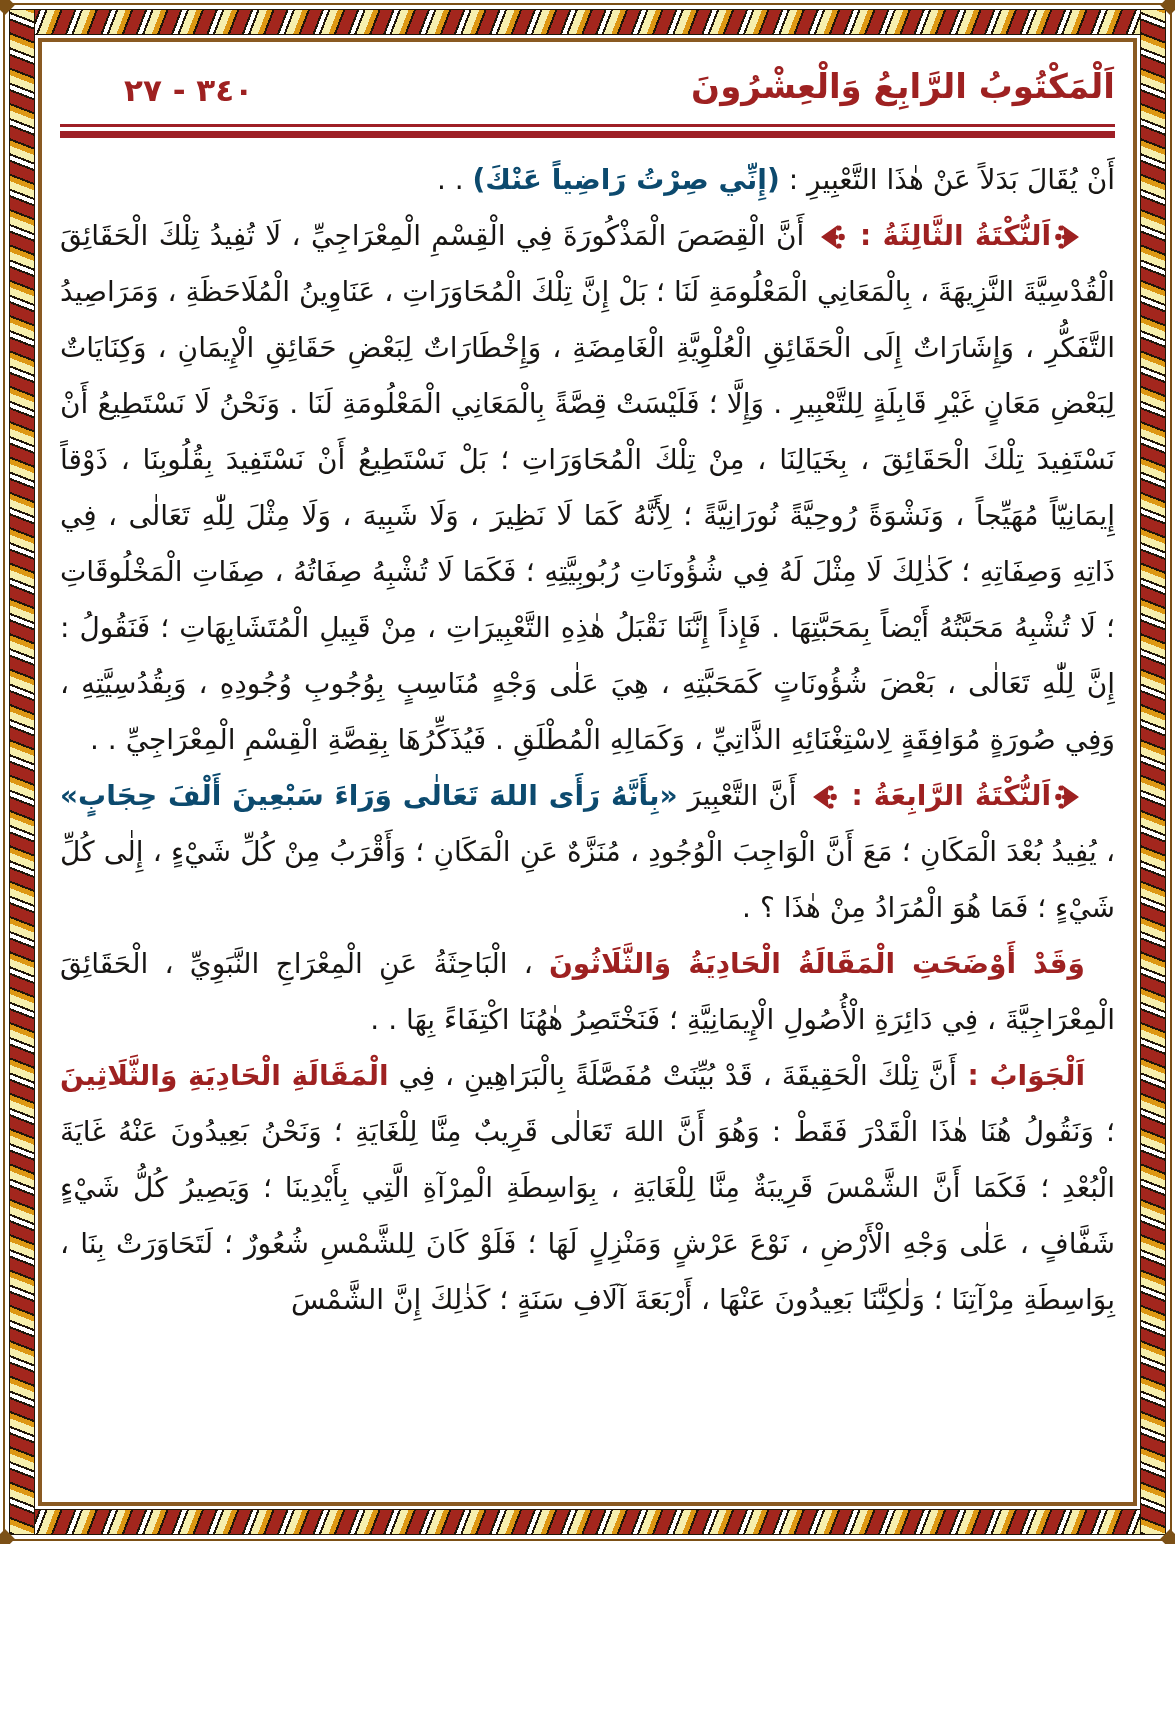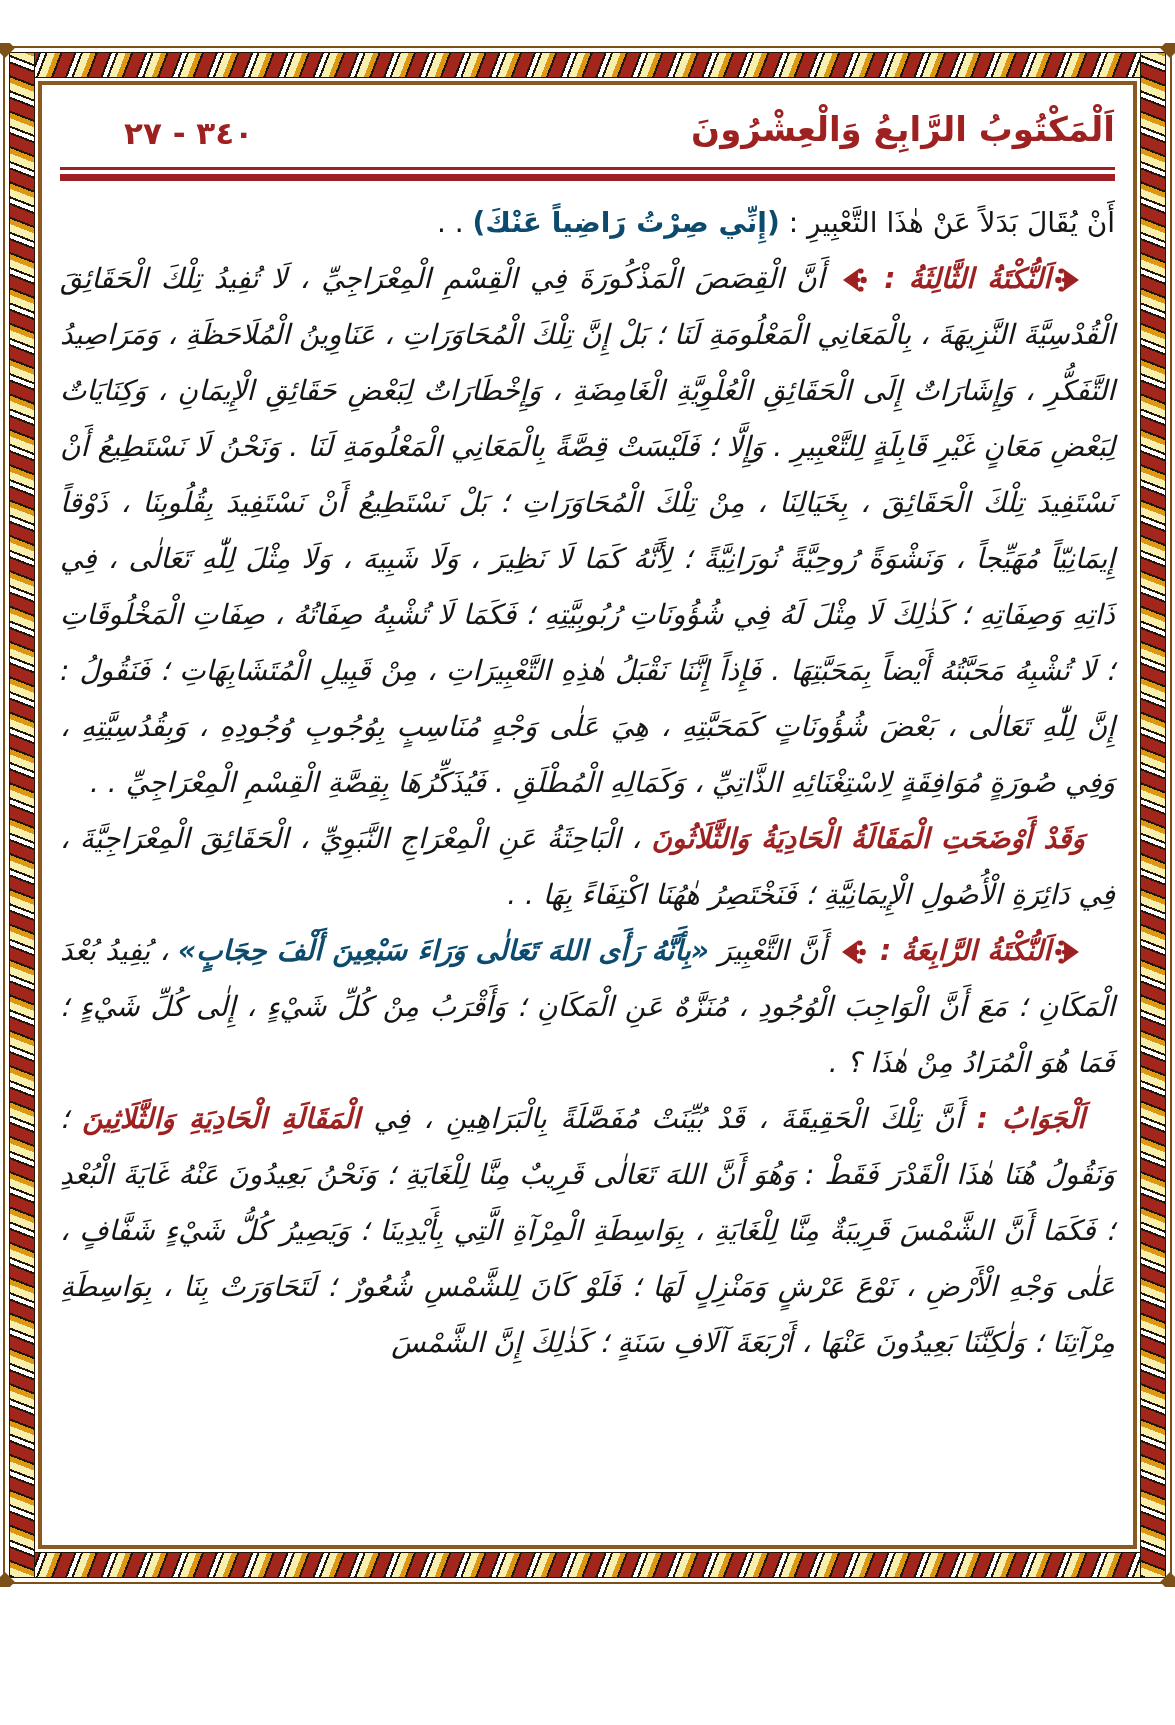--- a/index.html
+++ b/index.html
@@ -2,21 +2,20 @@
 <html lang="ar" dir="rtl"><head>
 <meta charset="utf-8">
 <style>
   html,body{margin:0;padding:0;background:#ffffff;}
   .page{
     position:relative;
     width:1175px;height:1544px;
     background:#ffffff;
     overflow:hidden;
     font-family:"DejaVu Sans","Liberation Sans",sans-serif;
-    margin-top:43px;
   }
   
   .frame-outer{
     position:absolute;inset:3px;
     border:2px solid #7c5016;
     pointer-events:none;
   }
   .band{position:absolute;border:1px solid #201608;}
   .band-top,.band-bottom{
     left:9px;right:9px;height:24px;
@@ -71,21 +70,21 @@
   }
   .body-text{
     margin-top:14px;
     font-size:28px;
     line-height:56px;
     color:#171513;
     text-align:justify;
     text-justify:inter-word;
   }
   .para{margin:0;}
-  .para.indent{text-indent:30px;font-style:italic;}
+  .para.indent{text-indent:30px;}
   .seg-black{color:#171513;}
   .seg-red{color:#0c4a6e;font-weight:bold;}
   .seg-red-bold{color:#9e2121;font-weight:bold;}
   .seg-red-heading{color:#9e2121;font-weight:bold;}
   .fleuron{
     display:inline-block;width:26px;height:32px;
     vertical-align:-8px;color:#9e2121;margin:0 4px;
     text-indent:0;
   }
   .fleuron.mirror{transform:scaleX(-1);}
@@ -120,30 +119,30 @@
     <circle fill="currentColor" cx="3.4" cy="16" r="3.2"></circle>
     <circle fill="currentColor" cx="6" cy="25" r="2.6"></circle>
     <circle fill="currentColor" cx="9" cy="16" r="2.2"></circle>
   </svg><span class="seg-red-heading">اَلنُّكْتَةُ الثَّالِثَةُ : </span><svg class="fleuron mirror" viewBox="0 0 26 32" xmlns="http://www.w3.org/2000/svg" aria-hidden="true">
     <path fill="currentColor" d="M24 16 L7 4 C10 9 10 23 7 28 Z"></path>
     <circle fill="currentColor" cx="6" cy="7" r="2.6"></circle>
     <circle fill="currentColor" cx="3.4" cy="16" r="3.2"></circle>
     <circle fill="currentColor" cx="6" cy="25" r="2.6"></circle>
     <circle fill="currentColor" cx="9" cy="16" r="2.2"></circle>
   </svg><span class="seg-black"> أَنَّ الْقِصَصَ الْمَذْكُورَةَ فِي الْقِسْمِ الْمِعْرَاجِيِّ ، لَا تُفِيدُ تِلْكَ الْحَقَائِقَ الْقُدْسِيَّةَ النَّزِيهَةَ ، بِالْمَعَانِي الْمَعْلُومَةِ لَنَا ؛ بَلْ إِنَّ تِلْكَ الْمُحَاوَرَاتِ ، عَنَاوِينُ الْمُلَاحَظَةِ ، وَمَرَاصِيدُ التَّفَكُّرِ ، وَإِشَارَاتٌ إِلَى الْحَقَائِقِ الْعُلْوِيَّةِ الْغَامِضَةِ ، وَإِخْطَارَاتٌ لِبَعْضِ حَقَائِقِ الْإِيمَانِ ، وَكِنَايَاتٌ لِبَعْضِ مَعَانٍ غَيْرِ قَابِلَةٍ لِلتَّعْبِيرِ . وَإِلَّا ؛ فَلَيْسَتْ قِصَّةً بِالْمَعَانِي الْمَعْلُومَةِ لَنَا . وَنَحْنُ لَا نَسْتَطِيعُ أَنْ نَسْتَفِيدَ تِلْكَ الْحَقَائِقَ ، بِخَيَالِنَا ، مِنْ تِلْكَ الْمُحَاوَرَاتِ ؛ بَلْ نَسْتَطِيعُ أَنْ نَسْتَفِيدَ بِقُلُوبِنَا ، ذَوْقاً إِيمَانِيّاً مُهَيِّجاً ، وَنَشْوَةً رُوحِيَّةً نُورَانِيَّةً ؛ لِأَنَّهُ كَمَا لَا نَظِيرَ ، وَلَا شَبِيهَ ، وَلَا مِثْلَ لِلّٰهِ تَعَالٰى ، فِي ذَاتِهِ وَصِفَاتِهِ ؛ كَذٰلِكَ لَا مِثْلَ لَهُ فِي شُؤُونَاتِ رُبُوبِيَّتِهِ ؛ فَكَمَا لَا تُشْبِهُ صِفَاتُهُ ، صِفَاتِ الْمَخْلُوقَاتِ ؛ لَا تُشْبِهُ مَحَبَّتُهُ أَيْضاً بِمَحَبَّتِهَا . فَإِذاً إِنَّنَا نَقْبَلُ هٰذِهِ التَّعْبِيرَاتِ ، مِنْ قَبِيلِ الْمُتَشَابِهَاتِ ؛ فَنَقُولُ : إِنَّ لِلّٰهِ تَعَالٰى ، بَعْضَ شُؤُونَاتٍ كَمَحَبَّتِهِ ، هِيَ عَلٰى وَجْهٍ مُنَاسِبٍ بِوُجُوبِ وُجُودِهِ ، وَبِقُدُسِيَّتِهِ ، وَفِي صُورَةٍ مُوَافِقَةٍ لِاسْتِغْنَائِهِ الذَّاتِيِّ ، وَكَمَالِهِ الْمُطْلَقِ . فَيُذَكِّرُهَا بِقِصَّةِ الْقِسْمِ الْمِعْرَاجِيِّ . .</span></p>
-        <p class="para indent"><span class="seg-red-bold">وَقَدْ أَوْضَحَتِ الْمَقَالَةُ الْحَادِيَةُ وَالثَّلَاثُونَ</span><span class="seg-black"> ، الْبَاحِثَةُ عَنِ الْمِعْرَاجِ النَّبَوِيِّ ، الْحَقَائِقَ الْمِعْرَاجِيَّةَ ، فِي دَائِرَةِ الْأُصُولِ الْإِيمَانِيَّةِ ؛ فَنَخْتَصِرُ هٰهُنَا اكْتِفَاءً بِهَا . .</span></p>
         <p class="para indent"><svg class="fleuron" viewBox="0 0 26 32" xmlns="http://www.w3.org/2000/svg" aria-hidden="true">
     <path fill="currentColor" d="M24 16 L7 4 C10 9 10 23 7 28 Z"></path>
     <circle fill="currentColor" cx="6" cy="7" r="2.6"></circle>
     <circle fill="currentColor" cx="3.4" cy="16" r="3.2"></circle>
     <circle fill="currentColor" cx="6" cy="25" r="2.6"></circle>
     <circle fill="currentColor" cx="9" cy="16" r="2.2"></circle>
   </svg><span class="seg-red-heading">اَلنُّكْتَةُ الرَّابِعَةُ : </span><svg class="fleuron mirror" viewBox="0 0 26 32" xmlns="http://www.w3.org/2000/svg" aria-hidden="true">
     <path fill="currentColor" d="M24 16 L7 4 C10 9 10 23 7 28 Z"></path>
     <circle fill="currentColor" cx="6" cy="7" r="2.6"></circle>
     <circle fill="currentColor" cx="3.4" cy="16" r="3.2"></circle>
     <circle fill="currentColor" cx="6" cy="25" r="2.6"></circle>
     <circle fill="currentColor" cx="9" cy="16" r="2.2"></circle>
   </svg><span class="seg-black"> أَنَّ التَّعْبِيرَ </span><span class="seg-red">«بِأَنَّهُ رَأَى اللهَ تَعَالٰى وَرَاءَ سَبْعِينَ أَلْفَ حِجَابٍ»</span><span class="seg-black"> ، يُفِيدُ بُعْدَ الْمَكَانِ ؛ مَعَ أَنَّ الْوَاجِبَ الْوُجُودِ ، مُنَزَّهٌ عَنِ الْمَكَانِ ؛ وَأَقْرَبُ مِنْ كُلِّ شَيْءٍ ، إِلٰى كُلِّ شَيْءٍ ؛ فَمَا هُوَ الْمُرَادُ مِنْ هٰذَا ؟ .</span></p>
+        <p class="para indent"><span class="seg-red-bold">وَقَدْ أَوْضَحَتِ الْمَقَالَةُ الْحَادِيَةُ وَالثَّلَاثُونَ</span><span class="seg-black"> ، الْبَاحِثَةُ عَنِ الْمِعْرَاجِ النَّبَوِيِّ ، الْحَقَائِقَ الْمِعْرَاجِيَّةَ ، فِي دَائِرَةِ الْأُصُولِ الْإِيمَانِيَّةِ ؛ فَنَخْتَصِرُ هٰهُنَا اكْتِفَاءً بِهَا . .</span></p>
         <p class="para indent"><span class="seg-red-bold">اَلْجَوَابُ : </span><span class="seg-black">أَنَّ تِلْكَ الْحَقِيقَةَ ، قَدْ بُيِّنَتْ مُفَصَّلَةً بِالْبَرَاهِينِ ، فِي </span><span class="seg-red-bold">الْمَقَالَةِ الْحَادِيَةِ وَالثَّلَاثِينَ</span><span class="seg-black"> ؛ وَنَقُولُ هُنَا هٰذَا الْقَدْرَ فَقَطْ : وَهُوَ أَنَّ اللهَ تَعَالٰى قَرِيبٌ مِنَّا لِلْغَايَةِ ؛ وَنَحْنُ بَعِيدُونَ عَنْهُ غَايَةَ الْبُعْدِ ؛ فَكَمَا أَنَّ الشَّمْسَ قَرِيبَةٌ مِنَّا لِلْغَايَةِ ، بِوَاسِطَةِ الْمِرْآةِ الَّتِي بِأَيْدِينَا ؛ وَيَصِيرُ كُلُّ شَيْءٍ شَفَّافٍ ، عَلٰى وَجْهِ الْأَرْضِ ، نَوْعَ عَرْشٍ وَمَنْزِلٍ لَهَا ؛ فَلَوْ كَانَ لِلشَّمْسِ شُعُورٌ ؛ لَتَحَاوَرَتْ بِنَا ، بِوَاسِطَةِ مِرْآتِنَا ؛ وَلٰكِنَّنَا بَعِيدُونَ عَنْهَا ، أَرْبَعَةَ آلَافِ سَنَةٍ ؛ كَذٰلِكَ إِنَّ الشَّمْسَ</span></p>
       </div>
   </div>
 </div>
 
 </body></html>

